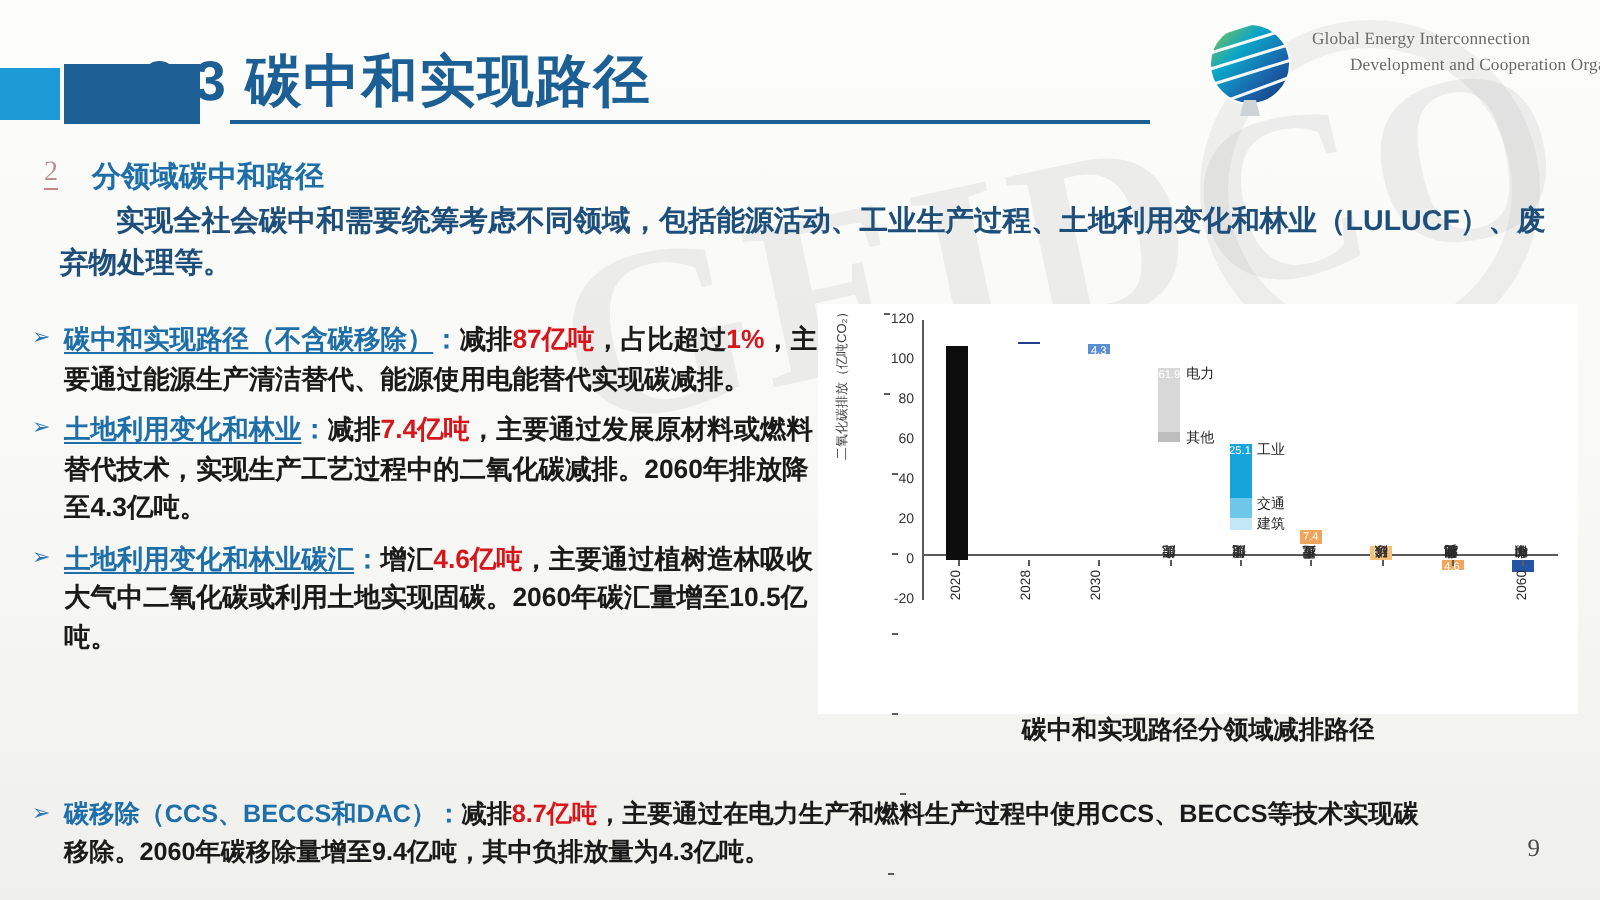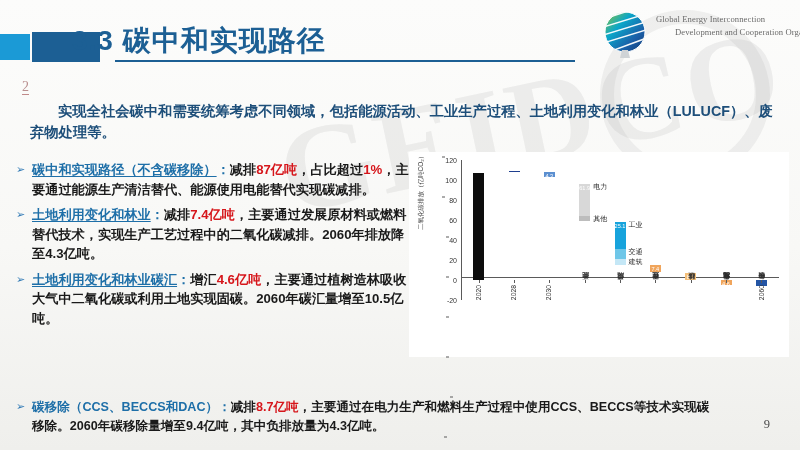--- a/index.html
+++ b/index.html
@@ -217,20 +217,21 @@
         </g>
         <circle cx="25" cy="24" r="20" fill="none" stroke="#ffffff" stroke-width="1"></circle>
         <path d="M22 42 L20 50 L30 50 L28 42 Z" fill="#cfd3d6"></path>
       </svg>
       <div class="logo-en1">Global Energy Interconnection</div>
       <div class="logo-en2">Development and Cooperation Organization</div>
     </div>
   </div>
 
   <div class="sec-num">2</div>
+  <div class="sec-title">分领域碳中和路径</div>
   <div class="intro">实现全社会碳中和需要统筹考虑不同领域，包括能源活动、工业生产过程、土地利用变化和林业（LULUCF）、废弃物处理等。</div>
 
   <div class="bullets">
     <div class="bullet">
       <span class="arrow">➢</span>
       <p>
         <span class="b-head">碳中和实现路径（不含碳移除）</span><span class="b-head-plain">：</span><span class="b-norm">减排</span><span class="b-red">87亿吨</span><span class="b-norm">，占比超过</span><span class="b-red">1%</span><span class="b-norm">，主要通过能源生产清洁替代、能源使用电能替代实现碳减排。</span>
       </p>
     </div>
 
@@ -307,15 +308,16 @@
         <div class="xtick-mark" style="left: 229.667px; top: 120px;"></div>
         <div class="xlab" style="left: 225.667px; top: 125px;">碳移除</div>
         <div class="bar" style="left: 259.5px; top: 120px; height: 5px; width: 11px; background: rgb(240, 165, 92);"></div>
         <div class="vallab" style="left: 259.5px; width: 11px; top: 121px;">4.6</div>
         <div class="xtick-mark" style="left: 265px; top: 120px;"></div>
         <div class="xlab" style="left: 261px; top: 125px;">土地利用变化和林业</div>
         <div class="bar" style="left: 294.833px; top: 120px; height: 6px; width: 11px; background: rgb(36, 85, 164);"></div>
         <div class="xtick-mark" style="left: 300.333px; top: 120px;"></div>
         <div class="xlab" style="left: 296.333px; top: 125px;">2060年前碳中和</div>
       </div>
+    <div class="chart-title">碳中和实现路径分领域减排路径</div>
   </div>
 
 </div>
 
 </body></html>

